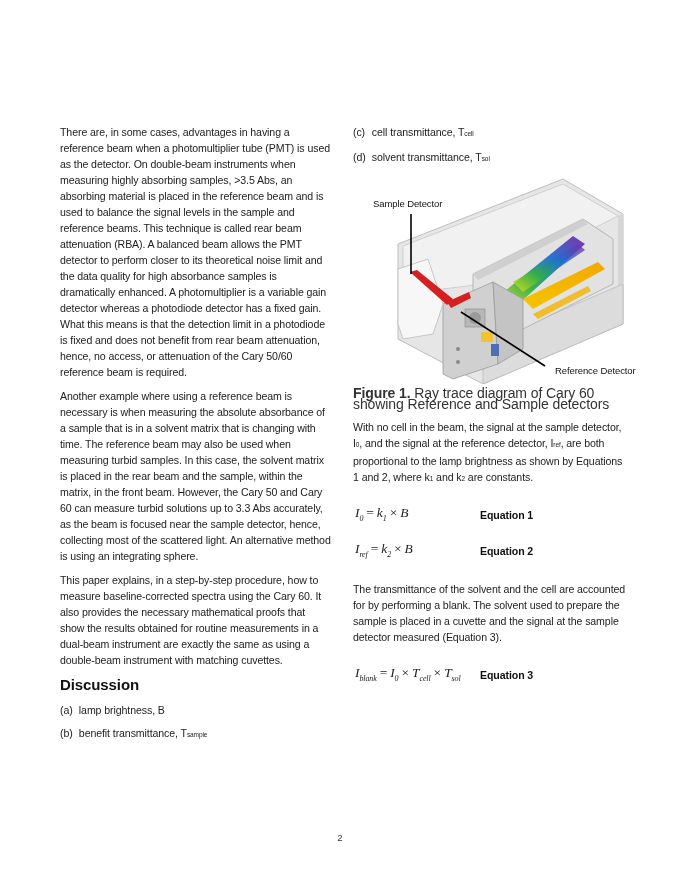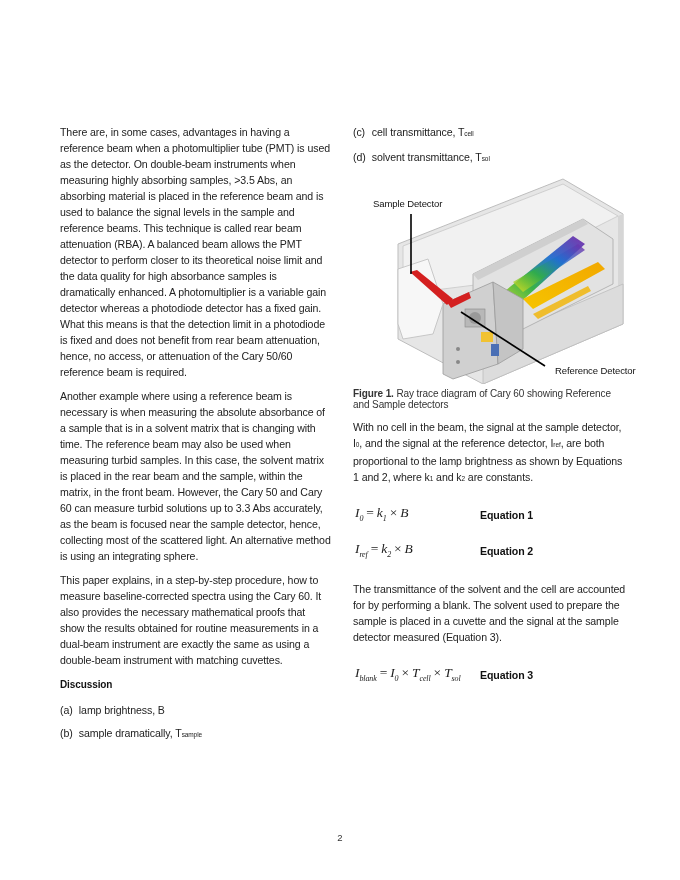--- a/index.html
+++ b/index.html
@@ -15,21 +15,21 @@
     top: 124px;
     width: 272px;
     font-size: 10.6px;
     line-height: 16px;
     letter-spacing: -0.1px;
   }
   .col-left { left: 60px; }
   .col-right { left: 353px; width: 275px; }
   p.para { margin-bottom: 8px; }
   h2.heading {
-    font-size: 10px;
+    font-size: 15px;
     font-weight: bold;
     line-height: 18px;
     margin: 2px 0 8px 0;
     color: #111;
   }
   .list-item { margin-bottom: 7px; }
   .list-item .marker { display: inline-block; width: 12px; margin-right: 4px; }
   sub.small { font-size: 6.5px; vertical-align: baseline; position: relative; top: 0; }
   .figure {
     position: relative;
@@ -40,21 +40,21 @@
   }
   .figure svg { position: absolute; left: 0; top: 0; }
   .fig-label {
     position: absolute;
     font-size: 9.5px;
     line-height: 12px;
     color: #111;
     white-space: nowrap;
   }
   .fig-caption {
-    font-size: 10px;
+    font-size: 14px;
     line-height: 11px;
     margin: 4px 0 9px 0;
     color: #333;
   }
   .fig-caption b { font-weight: bold; }
   .equation {
     position: relative;
     height: 36px;
     font-family: "Liberation Serif", "DejaVu Serif", serif;
     font-style: italic;
@@ -84,21 +84,21 @@
   <p class="para">There are, in some cases, advantages in having a reference beam when a photomultiplier tube (PMT) is used as the detector. On double-beam instruments when measuring highly absorbing samples, &gt;3.5 Abs, an absorbing material is placed in the reference beam and is used to balance the signal levels in the sample and reference beams. This technique is called rear beam attenuation (RBA). A balanced beam allows the PMT detector to perform closer to its theoretical noise limit and the data quality for high absorbance samples is dramatically enhanced. A photomultiplier is a variable gain detector whereas a photodiode detector has a fixed gain. What this means is that the detection limit in a photodiode is fixed and does not benefit from rear beam attenuation, hence, no access, or attenuation of the Cary 50/60 reference beam is required.</p>
   <p class="para">Another example where using a reference beam is necessary is when measuring the absolute absorbance of a sample that is in a solvent matrix that is changing with time. The reference beam may also be used when measuring turbid samples. In this case, the solvent matrix is placed in the rear beam and the sample, within the matrix, in the front beam. However, the Cary 50 and Cary 60 can measure turbid solutions up to 3.3 Abs accurately, as the beam is focused near the sample detector, hence, collecting most of the scattered light. An alternative method is using an integrating sphere.</p>
   <p class="para">This paper explains, in a step-by-step procedure, how to measure baseline-corrected spectra using the Cary 60. It also provides the necessary mathematical proofs that show the results obtained for routine measurements in a dual-beam instrument are exactly the same as using a double-beam instrument with matching cuvettes.</p>
   <h2 class="heading">Discussion</h2>
   <div class="list-item">
     <span class="marker">(a)</span>
     <span>lamp brightness, B</span>
   </div>
   <div class="list-item">
     <span class="marker">(b)</span>
-    <span>sample dramatically, T</span><sub class="small">sample</sub>
+    <span>benefit transmittance, T</span><sub class="small">sample</sub>
   </div>
 </div>
 
 <div class="col col-right">
   <div class="list-item">
     <span class="marker">(c)</span>
     <span>cell transmittance, T</span><sub class="small">cell</sub>
   </div>
   <div class="list-item">
     <span class="marker">(d)</span>

